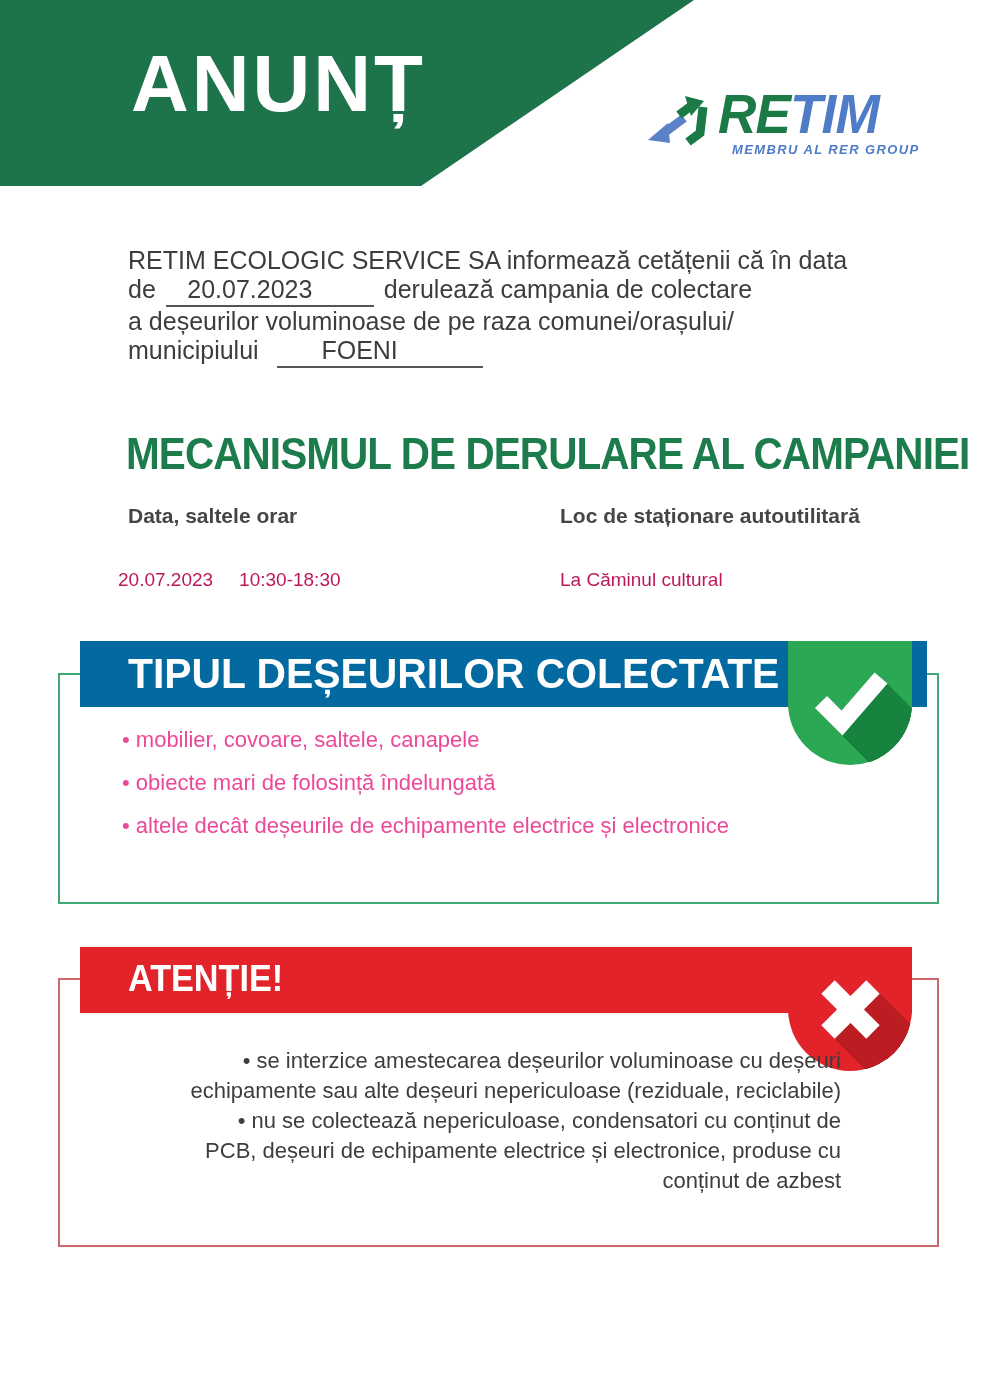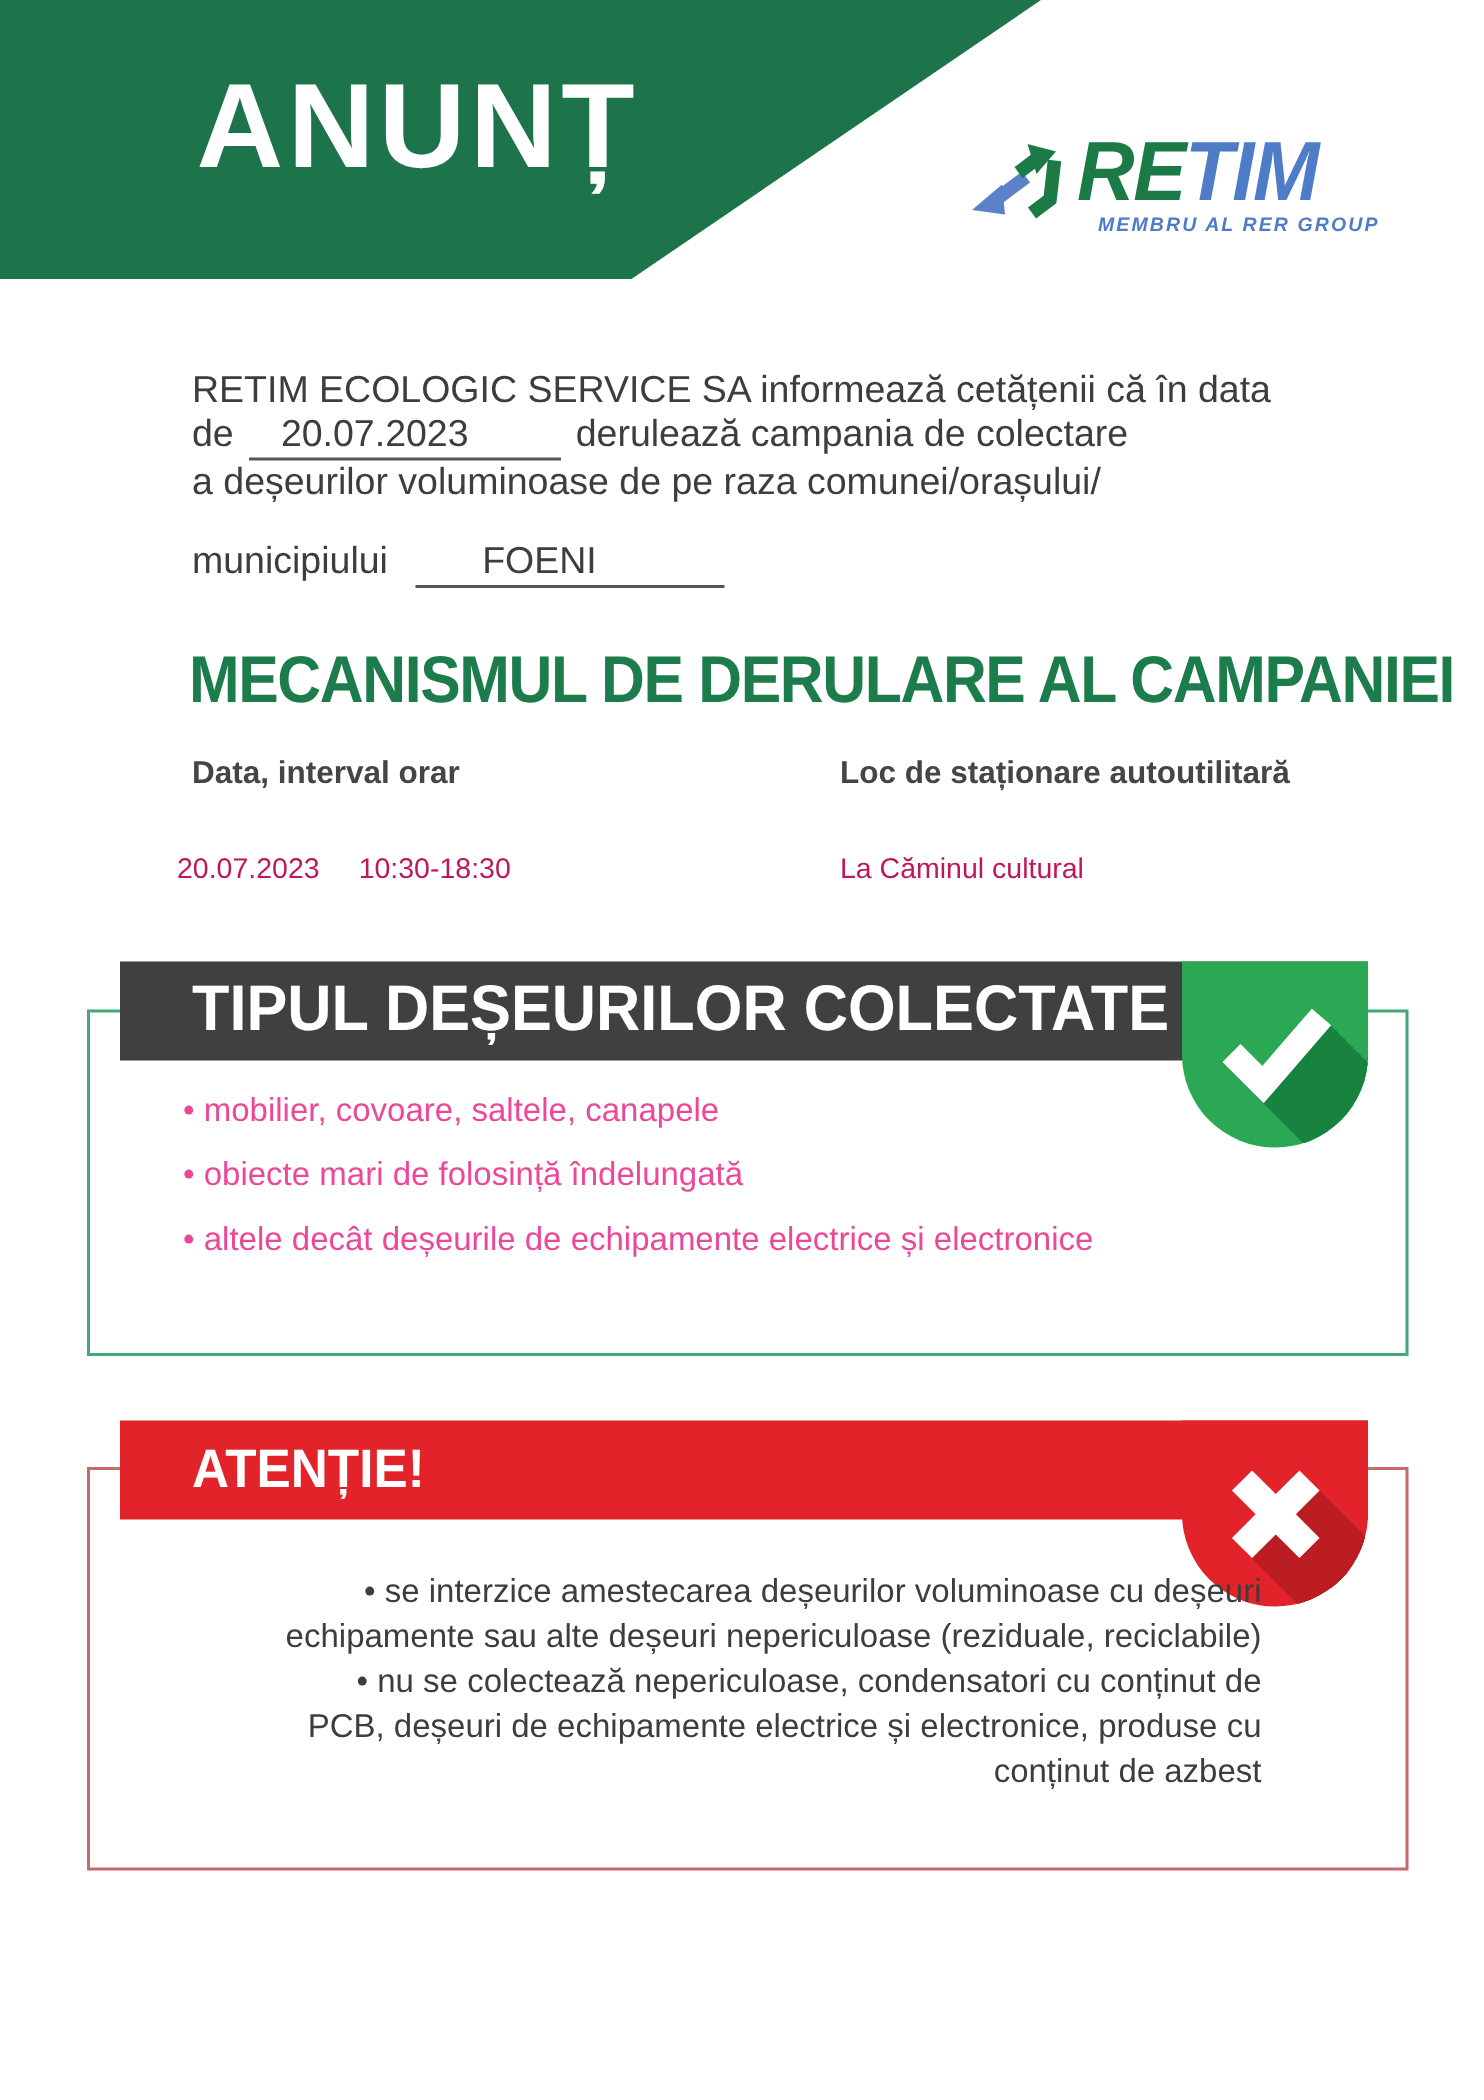--- a/index.html
+++ b/index.html
@@ -35,21 +35,20 @@
   }
   
   .intro {
     position:absolute; left:128px; top:246px; width:830px;
     font-size:25px; line-height:29px; color:#3d3d3d; white-space:nowrap;
   }
   .blank {
     display:inline-block; border-bottom:2px solid #555555;
     text-align:center; text-indent:-40px; vertical-align:baseline;
     padding-bottom:1px;
-    margin-top:24px;
   }
   .blank-date { width:208px; margin:0 10px; }
   .blank-loc  { width:206px; margin-left:18px; }
   
   .section-heading {
     position:absolute; left:126px; top:432px;
     font-size:44px; line-height:1; font-weight:bold; color:#1d7c4b;
     letter-spacing:-1px; white-space:nowrap;
     transform:scaleX(.92); transform-origin:left top;
   }
@@ -59,21 +58,21 @@
   .col-left .col-header { margin-left:10px; }
   .col-data { margin-top:41px; font-size:19px; color:#be185d; white-space:nowrap; }
   .col-data .interval { margin-left:26px; }
   
   .outline-box { position:absolute; left:58px; width:877px; background:#ffffff; }
   .outline-green { top:673px; height:227px; border:2px solid #43a877; }
   .outline-red   { top:978px; height:265px; border:2px solid #c9696d; }
   .header-bar {
     position:absolute; left:80px; width:832px; height:66px;
   }
-  .bar-green { top:641px; background:#404040; }
+  .bar-green { top:641px; background:#0369a1;padding-left:15px; }
   .bar-red   { top:947px; background:#e2232a; }
   .bar-title {
     position:absolute; left:48px; top:50%; transform:translateY(-52%) scaleX(.95);
     transform-origin:left center; color:#ffffff; font-weight:bold;
     white-space:nowrap; line-height:1;
   }
   .bar-green .bar-title { font-size:43px; }
   .bar-red   .bar-title { font-size:36px; }
   .badge {
     position:absolute; left:788px; width:124px; height:124px;
@@ -121,21 +120,21 @@
   <div class="intro">
     <div>RETIM ECOLOGIC SERVICE SA informează cetățenii că în data</div>
     <div><span>de</span><span class="blank blank-date">20.07.2023</span><span>derulează campania de colectare</span></div>
     <div>a deșeurilor voluminoase de pe raza comunei/orașului/</div>
     <div><span>municipiului</span><span class="blank blank-loc">FOENI</span></div>
   </div>
 
   <div class="section-heading">MECANISMUL DE DERULARE AL CAMPANIEI</div>
 
   <div class="col-left">
-    <div class="col-header">Data, interval orar</div>
+    <div class="col-header">Data, saltele orar</div>
     <div class="col-data">
       <span>20.07.2023</span><span class="interval">10:30-18:30</span>
     </div>
   </div>
   <div class="col-right">
     <div class="col-header">Loc de staționare autoutilitară</div>
     <div class="col-data">La Căminul cultural</div>
   </div>
 
   <div class="outline-box outline-green"></div>

